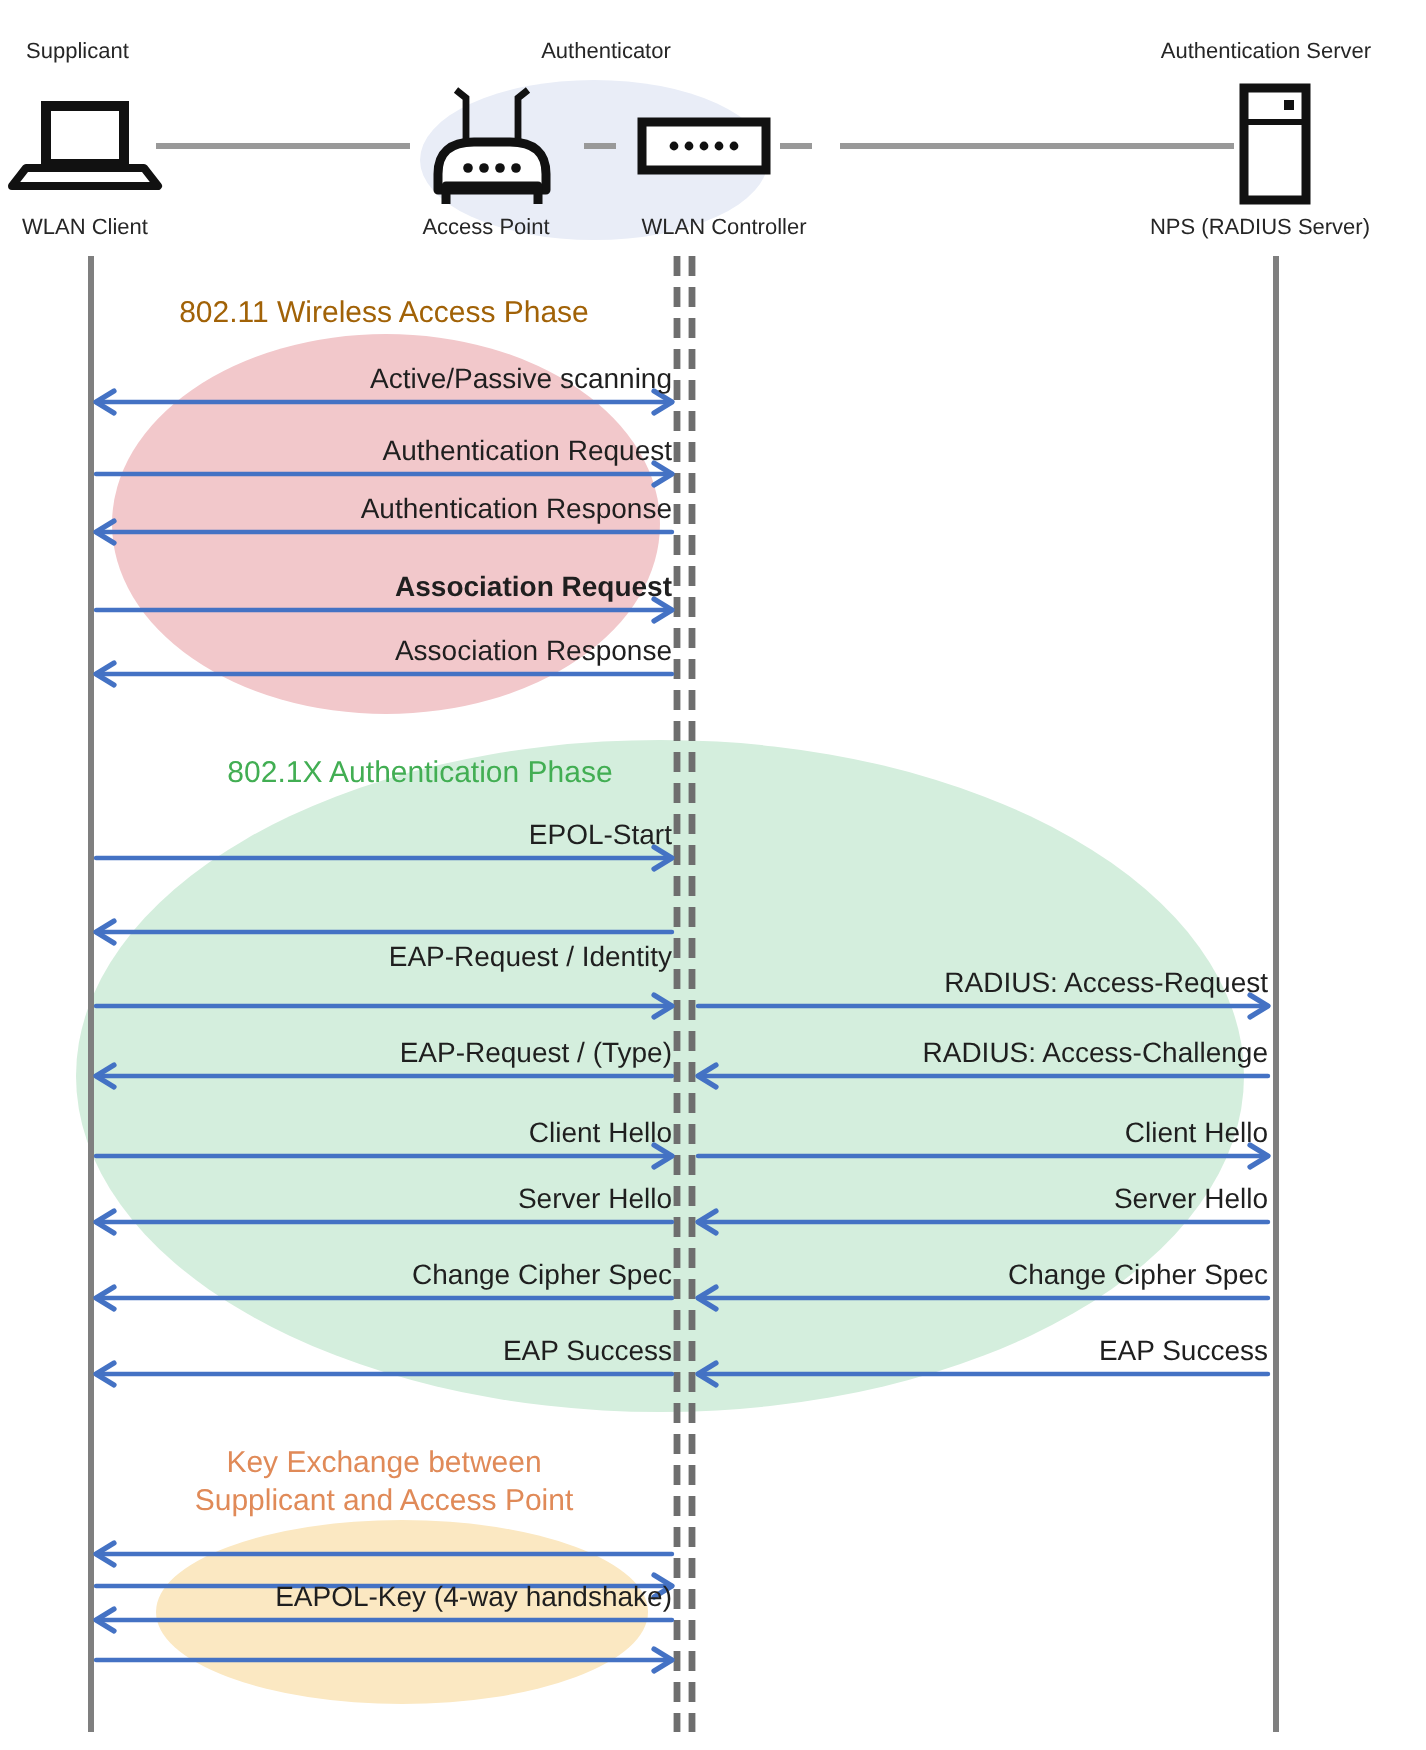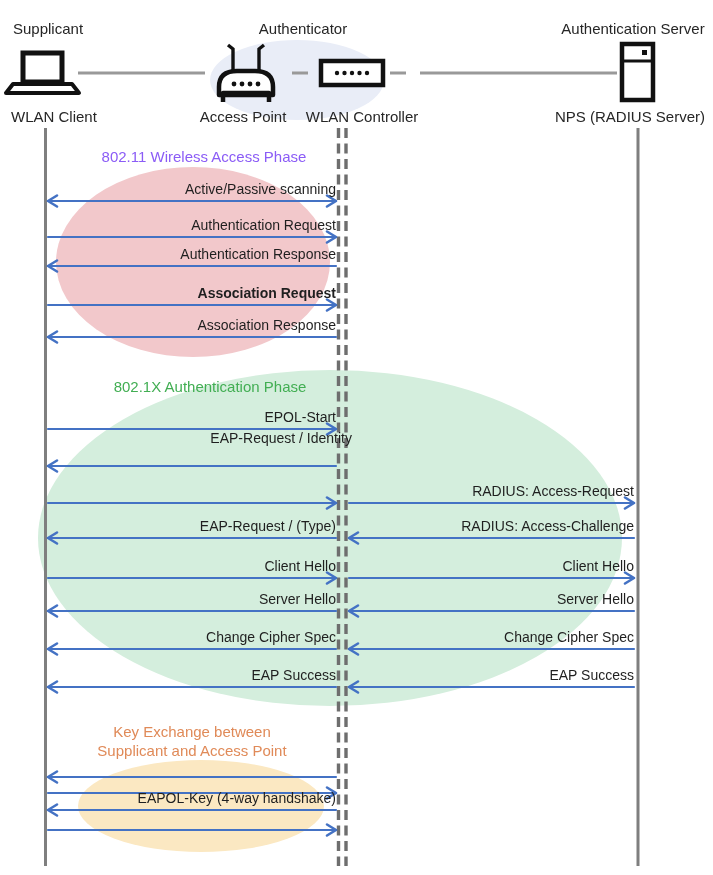--- a/index.html
+++ b/index.html
@@ -1,21 +1,21 @@
 <!DOCTYPE html>
 <html><head>
 <meta charset="utf-8">
 <style>
   html,body{margin:0;padding:0;background:#fff;}
   .stage{
     position:relative;width:713px;height:875px;background:#ffffff;
     font-family:"Liberation Sans",sans-serif;color:#262626;overflow:hidden;
   }
   svg.layer{position:absolute;left:0;top:0;}
-  .lbl{position:absolute;font-size:15px;color:#262626;white-space:nowrap;}
+  .lbl{position:absolute;font-size:11px;color:#262626;white-space:nowrap;}
   .center{text-align:center;}
   .msg-label{
     position:absolute;font-size:14px;text-align:right;color:#1f1f1f;
     height:20px;line-height:20px;white-space:nowrap;
   }
   .phase-title{
     position:absolute;font-size:15px;text-align:center;white-space:nowrap;
     line-height:19px;
   }
 </style>
@@ -180,34 +180,34 @@
 
   <div class="lbl" style="left:13px;top:20px;">Supplicant</div>
   <div class="lbl center" style="left:203px;top:20px;width:200px;">Authenticator</div>
   <div class="lbl center" style="left:553px;top:20px;width:160px;">Authentication Server</div>
 
   <div class="lbl" style="left:11px;top:108px;">WLAN Client</div>
   <div class="lbl center" style="left:183px;top:108px;width:120px;">Access Point</div>
   <div class="lbl center" style="left:302px;top:108px;width:120px;">WLAN Controller</div>
   <div class="lbl center" style="left:550px;top:108px;width:160px;">NPS (RADIUS Server)</div>
 
-  <div class="phase-title" style="left: 48px; top: 147px; width: 288px; color: #8b5cf6; padding-left: 12px;">802.11 Wireless Access Phase</div>
+  <div class="phase-title" style="left: 48px; top: 147px; width: 288px; color: #a16207;">802.11 Wireless Access Phase</div>
   <div class="phase-title" style="left: 60px; top: 377px; width: 300px; color: rgb(66, 174, 83);">802.1X Authentication Phase</div>
   <div class="phase-title" style="left: 48px; top: 722px; width: 288px; color: rgb(224, 138, 88);">
     <div>Key Exchange between</div>
     <div>Supplicant and Access Point</div>
   </div>
 
 <div class="msg-label" style="left: 48px; width: 288px; top: 179px;">Active/Passive scanning</div>
     <div class="msg-label" style="left: 48px; width: 288px; top: 215px;">Authentication Request</div>
     <div class="msg-label" style="left: 48px; width: 288px; top: 244px;">Authentication Response</div>
     <div class="msg-label" style="left: 48px; width: 288px; top: 283px; font-weight: bold;">Association Request</div>
     <div class="msg-label" style="left: 48px; width: 288px; top: 407px;">EPOL-Start</div>
     <div class="msg-label" style="left: 48px; width: 288px; top: 315px;">Association Response</div>
-    <div class="msg-label" style="left: 48px; width: 288px; top: 428px; padding-left: 16px;">EAP-Request / Identity</div>
+    <div class="msg-label" style="left: 48px; width: 288px; top: 468px;">EAP-Request / Identity</div>
     <div class="msg-label" style="left: 349px; width: 285px; top: 481px;">RADIUS: Access-Request</div>
     <div class="msg-label" style="left: 48px; width: 288px; top: 516px;">EAP-Request / (Type)</div>
     <div class="msg-label" style="left: 349px; width: 285px; top: 516px;">RADIUS: Access-Challenge</div>
     <div class="msg-label" style="left: 48px; width: 288px; top: 556px;">Client Hello</div>
     <div class="msg-label" style="left: 349px; width: 285px; top: 556px;">Client Hello</div>
     <div class="msg-label" style="left: 48px; width: 288px; top: 589px;">Server Hello</div>
     <div class="msg-label" style="left: 349px; width: 285px; top: 589px;">Server Hello</div>
     <div class="msg-label" style="left: 48px; width: 288px; top: 627px;">Change Cipher Spec</div>
     <div class="msg-label" style="left: 349px; width: 285px; top: 627px;">Change Cipher Spec</div>
     <div class="msg-label" style="left: 48px; width: 288px; top: 665px;">EAP Success</div>

